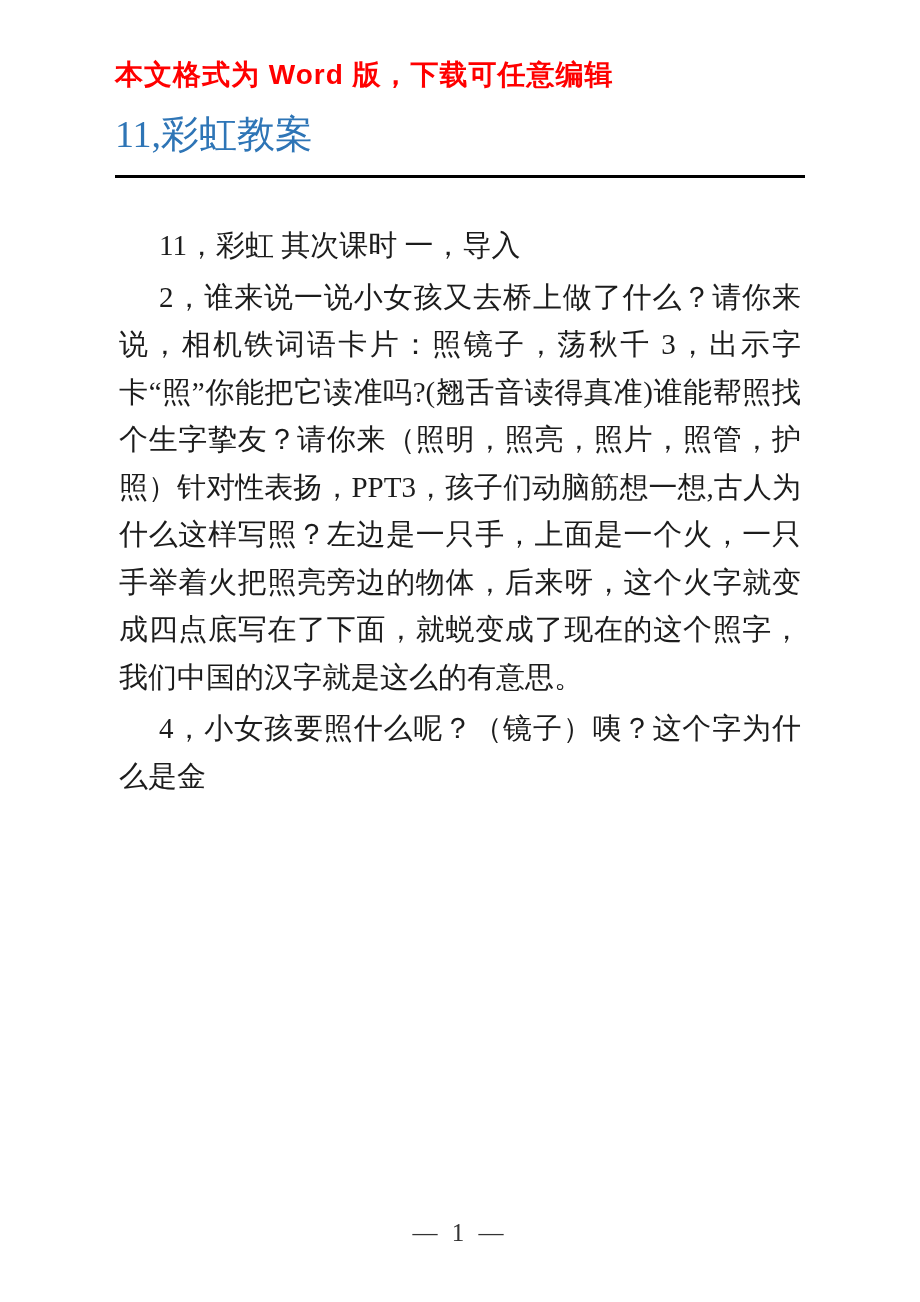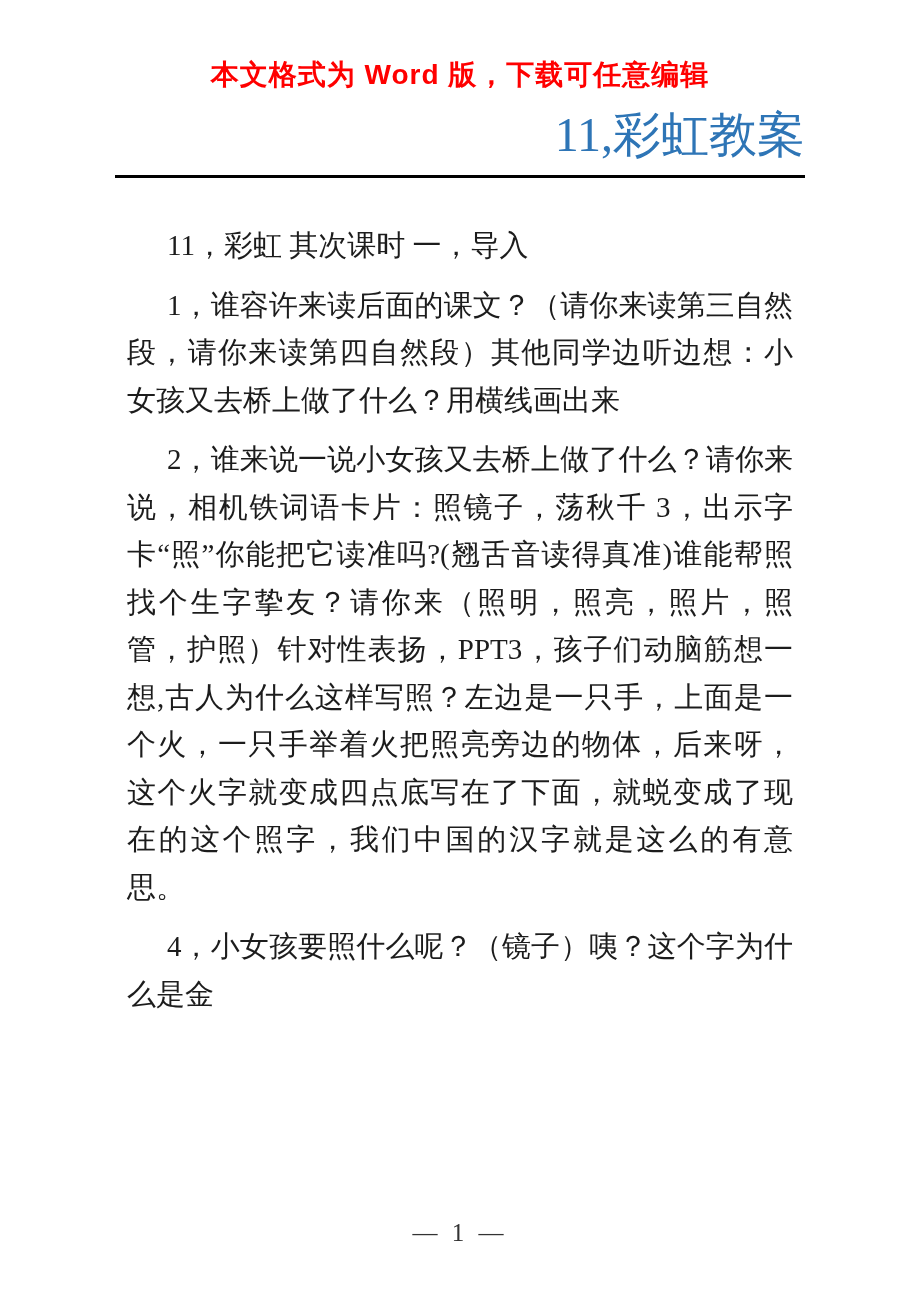--- a/index.html
+++ b/index.html
@@ -13,46 +13,46 @@
     height: 1302px;
     margin: 0 auto;
     box-sizing: border-box;
     padding: 55px 115px 0 115px;
     background: #ffffff;
     overflow: hidden;
     font-family: "Liberation Serif", "DejaVu Serif", serif;
     color: #1c1c1c;
   }
   .notice {
-    text-align: center;
+    text-align: left;
     color: #ff0000;
     font-weight: bold;
     font-size: 28px;
     line-height: 40px;
     font-family: "Liberation Sans", "DejaVu Sans", sans-serif;
     letter-spacing: 1px;
   }
   .doc-title {
-    text-align: right;
+    text-align: left;
     color: #2e75b6;
-    font-size: 48px;
+    font-size: 38px;
     line-height: 55px;
     margin-top: 12px;
     font-family: "Liberation Serif", "DejaVu Serif", serif;
   }
   .divider {
     border: none;
     border-top: 3px solid #000000;
     margin: 13px 0 0 0;
   }
   .doc-body {
     margin-top: 44px;
   }
   .para {
-    margin: 12px;
+    margin: 4px;
     font-size: 29px;
     line-height: 47.5px;
     text-align: justify;
     text-indent: 40px;
     word-break: break-all;
     color: #1c1c1c;
   }
   .footer {
     position: absolute;
     left: 0;
@@ -72,20 +72,19 @@
 
   <div class="notice">本文格式为 Word 版，下载可任意编辑</div>
 
   <div class="doc-title">11,彩虹教案</div>
 
   <hr class="divider">
 
   <div class="doc-body">
 
   <p class="para">11，彩虹 其次课时 一，导入</p>
-      <p class="para">1，谁容许来读后面的课文？（请你来读第三自然段，请你来读第四自然段）其他同学边听边想：小女孩又去桥上做了什么？用横线画出来</p>
       <p class="para">2，谁来说一说小女孩又去桥上做了什么？请你来说，相机铁词语卡片：照镜子，荡秋千 3，出示字卡“照”你能把它读准吗?(翘舌音读得真准)谁能帮照找个生字挚友？请你来（照明，照亮，照片，照管，护照）针对性表扬，PPT3，孩子们动脑筋想一想,古人为什么这样写照？左边是一只手，上面是一个火，一只手举着火把照亮旁边的物体，后来呀，这个火字就变成四点底写在了下面，就蜕变成了现在的这个照字，我们中国的汉字就是这么的有意思。</p>
       <p class="para">4，小女孩要照什么呢？（镜子）咦？这个字为什么是金</p>
     </div>
 
   <div class="footer">— 1 —</div>
 
 </div>
 
 </body></html>

